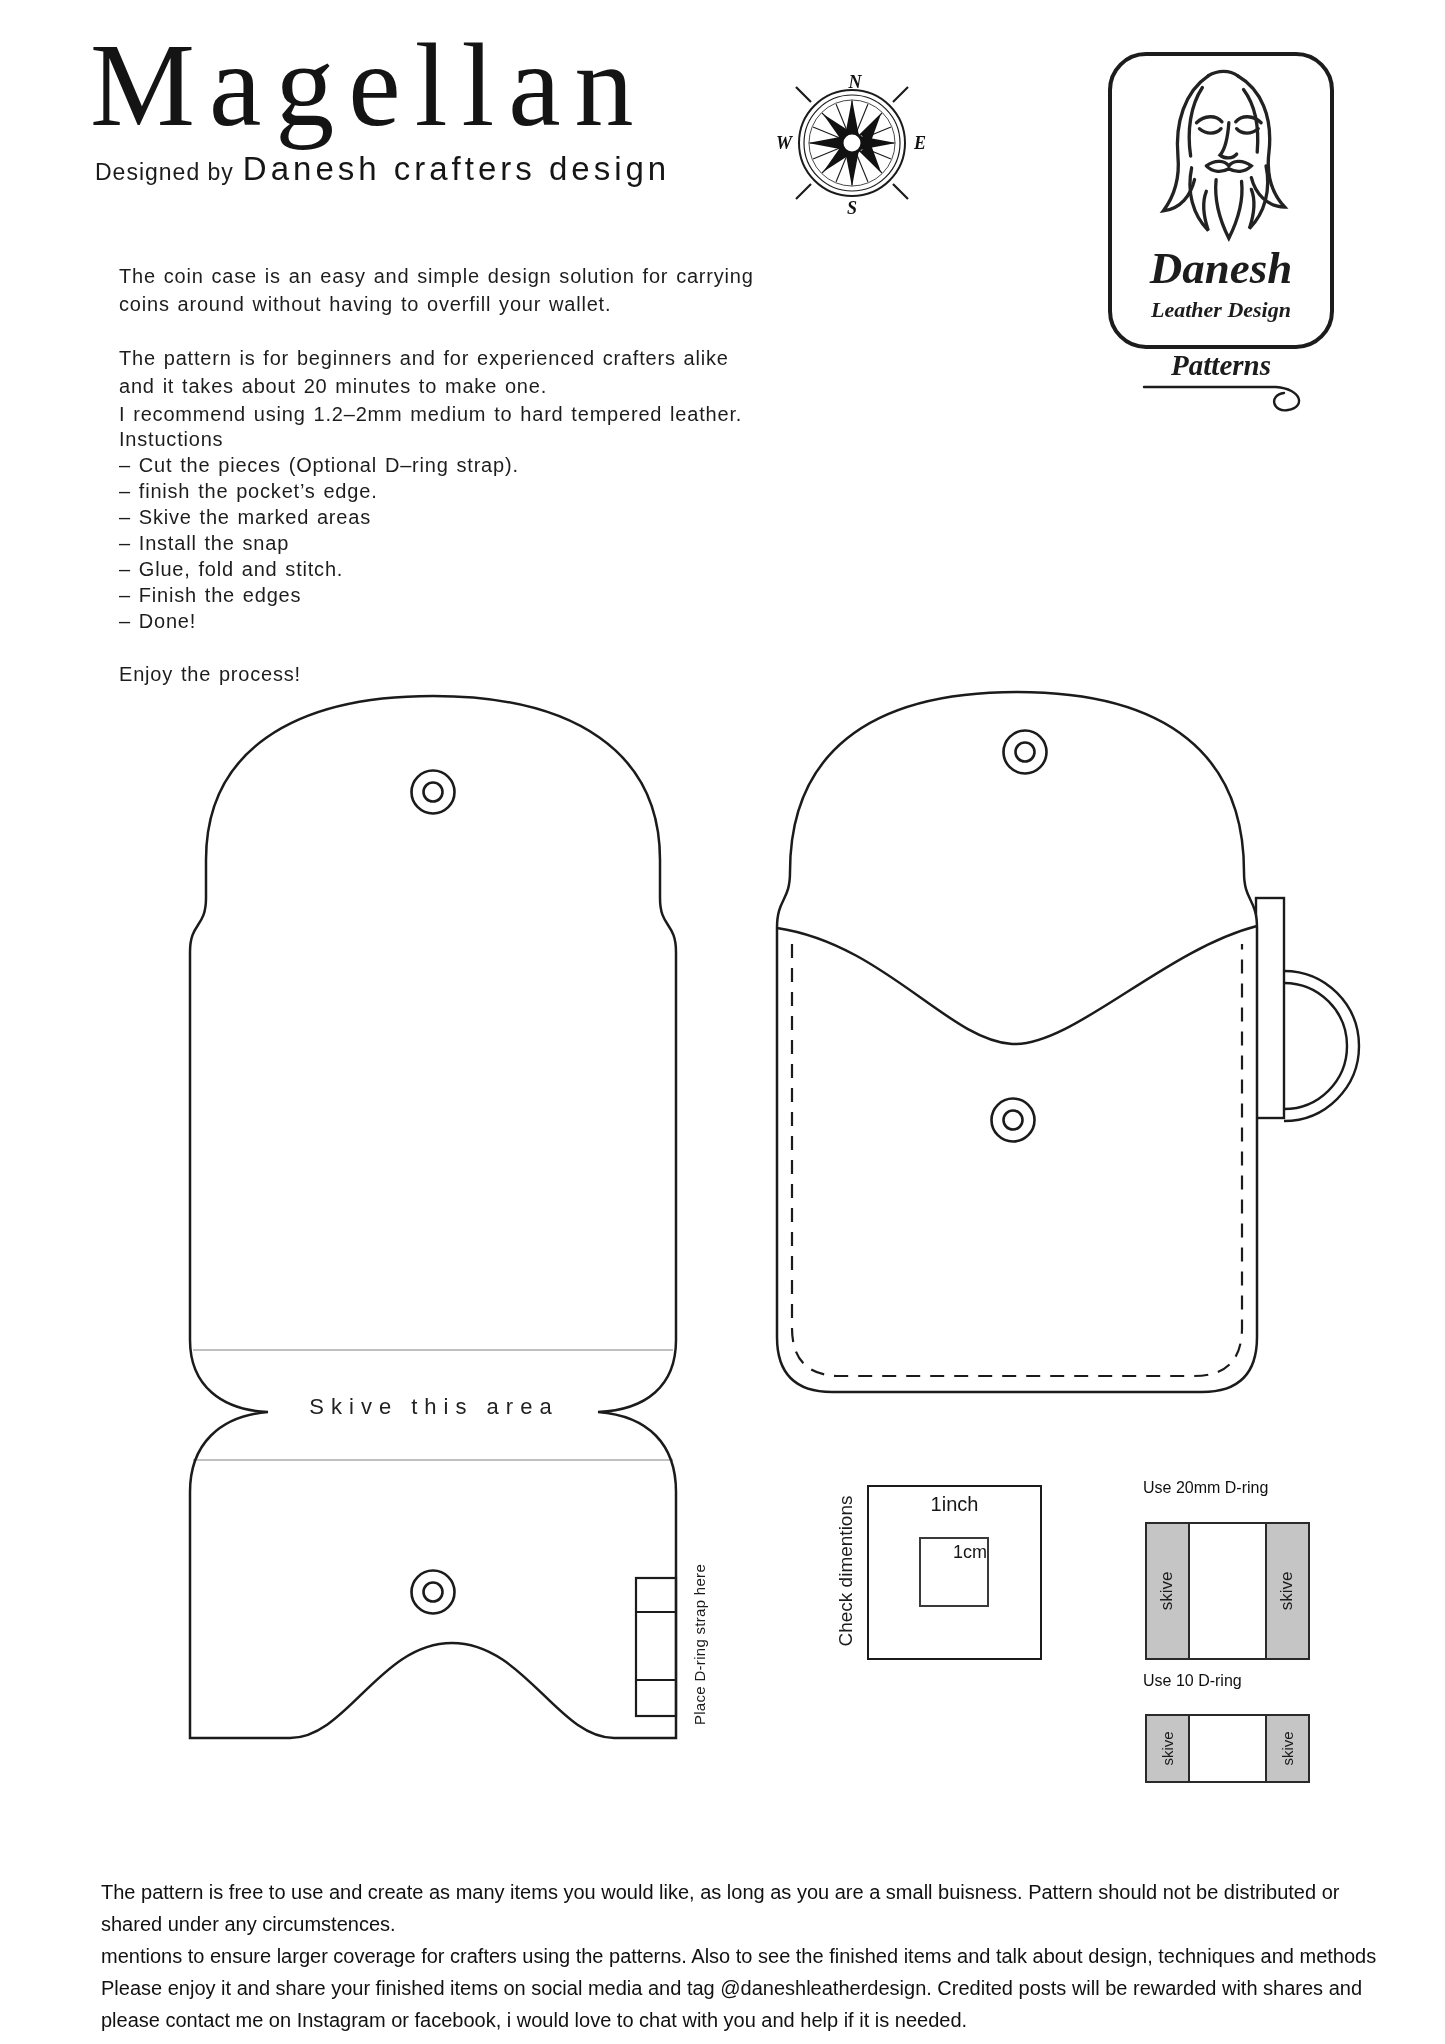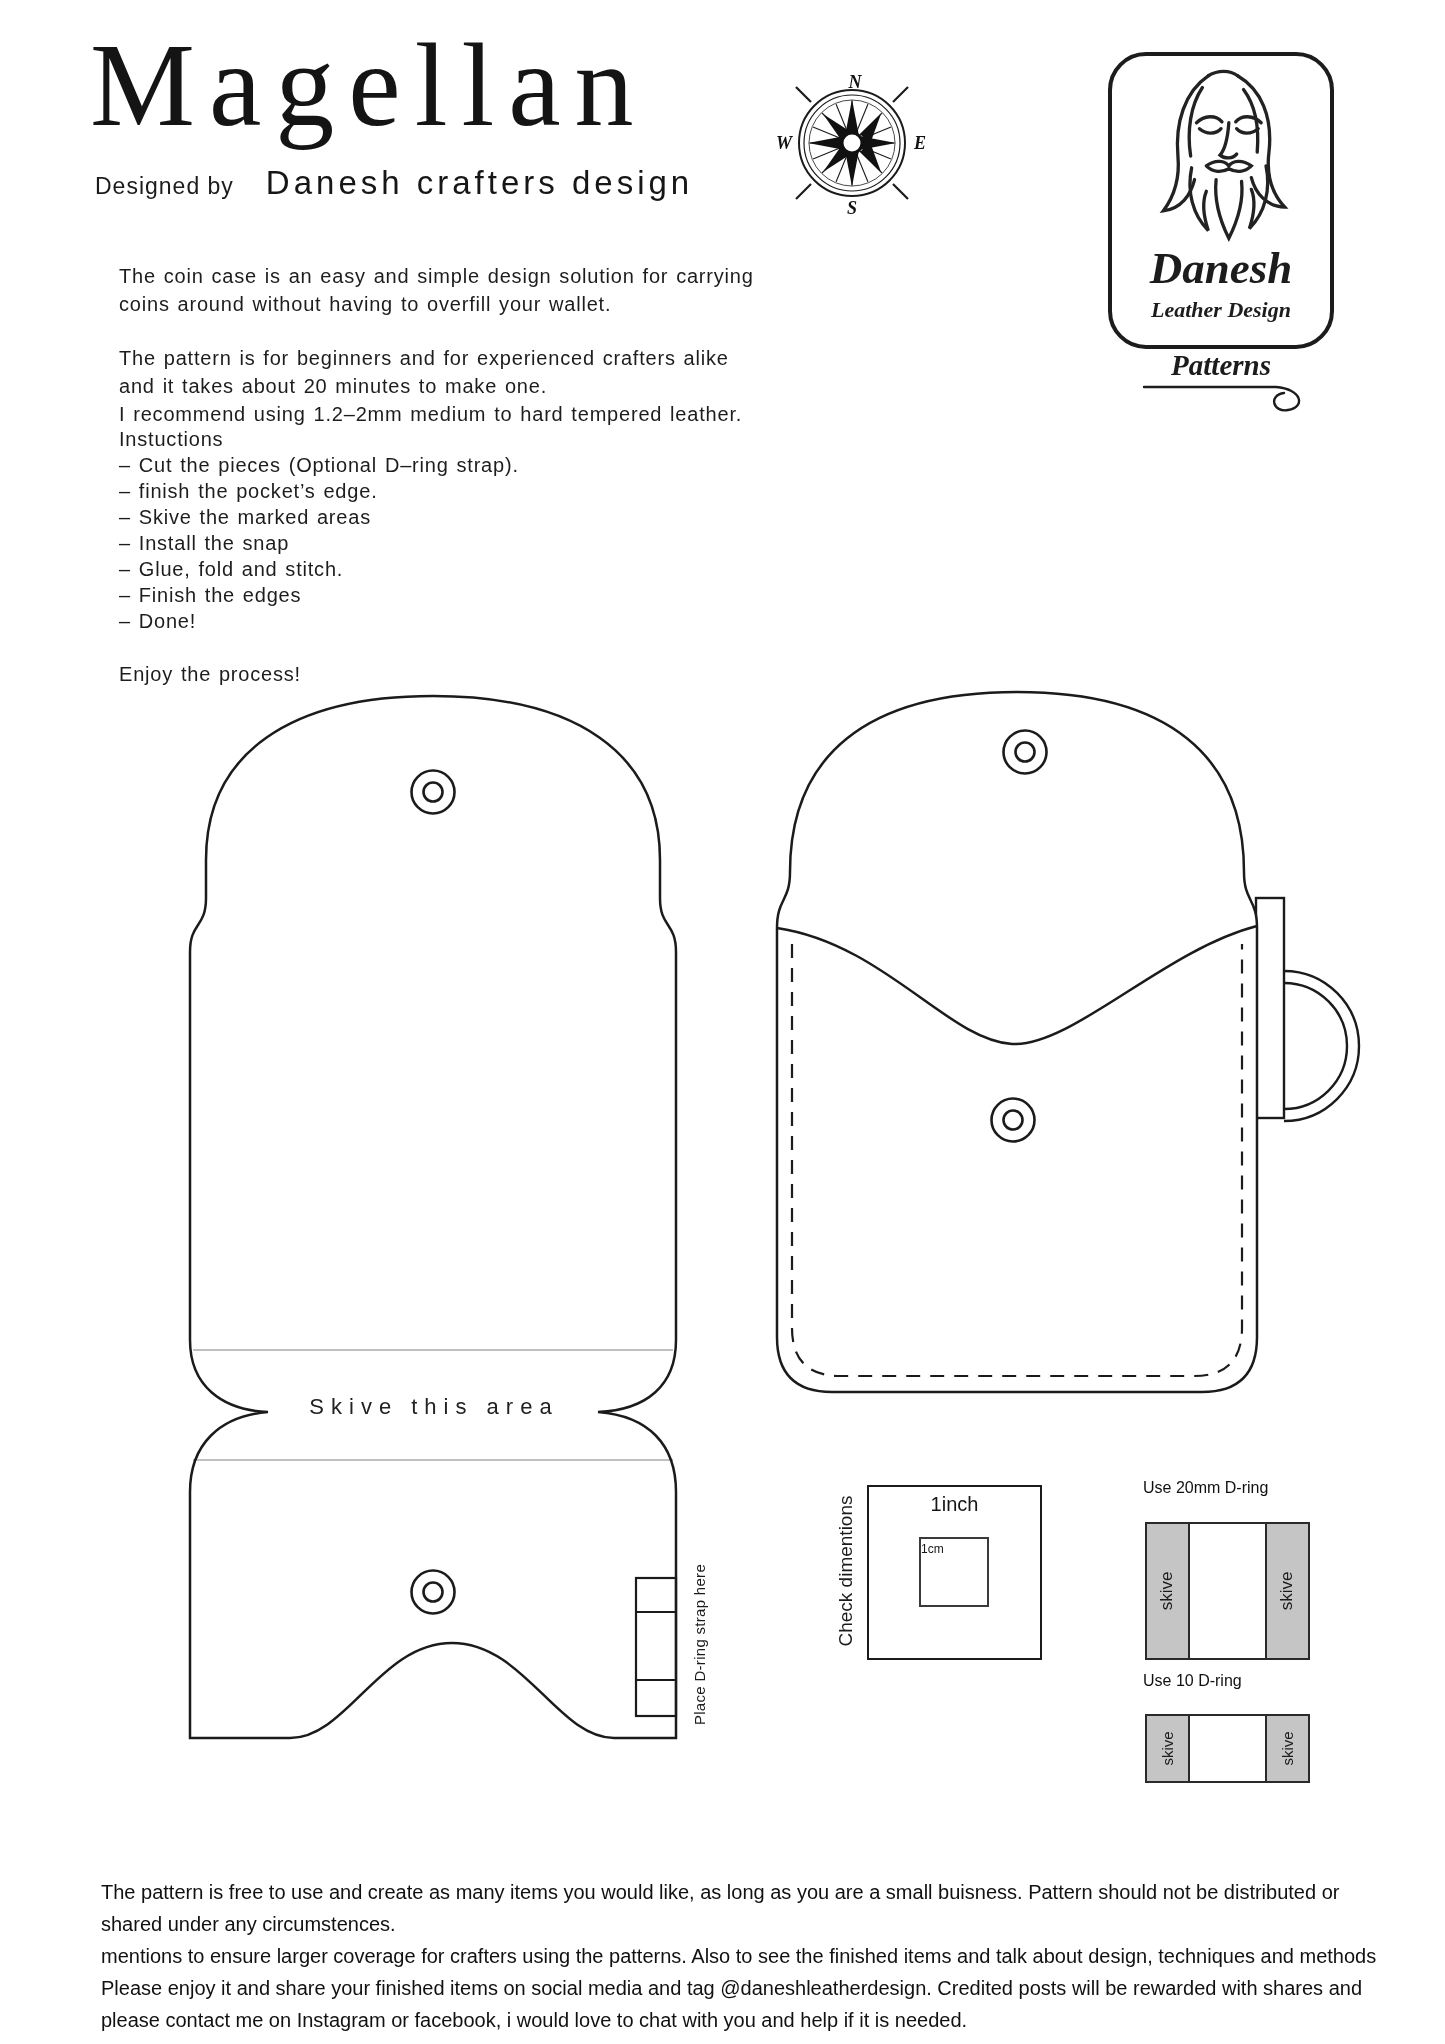--- a/index.html
+++ b/index.html
@@ -3,21 +3,21 @@
 <meta charset="utf-8">
 <style>
   html,body{margin:0;padding:0;background:#e8e8e8;}
   .page{position:relative;width:1445px;height:2044px;background:#ffffff;
         font-family:"Liberation Sans",sans-serif;color:#1b1b1b;overflow:hidden;margin:0 auto;}
   .abs{position:absolute;}
 
   
   .title{left:90px;top:24px;font-family:"Liberation Serif",serif;font-size:118px;
          line-height:1.05;font-weight:400;letter-spacing:14px;color:#141414;white-space:nowrap;}
-  .subtitle{left:95px;top:164px;display:flex;align-items:baseline;gap:32px;white-space:nowrap;}
+  .subtitle{left:95px;top:150px;display:flex;align-items:baseline;gap:9px;white-space:nowrap;}
   .designed-by{font-size:23px;letter-spacing:1px;color:#1b1b1b;}
   .brand-line{font-size:33px;letter-spacing:4px;color:#161616;}
 
   
   .logo-card{left:1108px;top:52px;width:226px;height:297px;border:4px solid #1c1c1c;
              border-radius:38px;box-sizing:border-box;text-align:center;}
   .logo-card .portrait{margin-top:10px;}
   .logo-brand{font-family:"Liberation Serif",serif;font-style:italic;font-weight:bold;
               font-size:45px;line-height:1;margin-top:-6px;color:#1c1c1c;}
   .logo-sub{font-family:"Liberation Serif",serif;font-style:italic;font-weight:bold;
@@ -36,21 +36,21 @@
   
   .skive-area-label{left:234px;top:1394px;width:400px;text-align:center;
                     font-size:22px;letter-spacing:7px;color:#222;}
   .rot{transform:rotate(-90deg);text-align:center;white-space:nowrap;}
   .place-dring{left:589px;top:1636px;width:220px;font-size:15px;letter-spacing:0.3px;color:#1b1b1b;}
   .check-dim{left:756px;top:1560px;width:180px;font-size:19px;color:#1b1b1b;}
 
   .dim-box{left:867px;top:1485px;width:175px;height:175px;border:2.5px solid #1b1b1b;box-sizing:border-box;padding-left:7px;}
   .dim-box .inch-label{position:absolute;top:6px;left:0;width:100%;text-align:center;font-size:20px;color:#161616;}
   .cm-box{position:absolute;left:50px;top:50px;width:70px;height:70px;border:2px solid #3a3a3a;box-sizing:border-box;}
-  .cm-box .cm-label{position:absolute;top:3px;left:0;width:100%;text-align:left;font-size:12px;color:#161616;}
+  .cm-box .cm-label{position:absolute;top:3px;left:0;width:100%;text-align:right;font-size:18px;color:#161616;}
 
   .use-label{font-size:16px;color:#101010;white-space:nowrap;}
   .ring-box{border:2.5px solid #2a2a2a;box-sizing:border-box;display:flex;}
   .ring-box .strip{width:41px;background:#c5c5c5;display:flex;align-items:center;justify-content:center;}
   .ring-box .strip.first{border-right:2.5px solid #2a2a2a;}
   .ring-box .strip.last{border-left:2.5px solid #2a2a2a;}
   .ring-box .mid{flex:1;background:#fff;}
   .skive-txt{transform:rotate(-90deg);font-size:17px;color:#1b1b1b;white-space:nowrap;}
   .box1{left:1145px;top:1522px;width:165px;height:138px;}
   .box2{left:1145px;top:1714px;width:165px;height:69px;}

